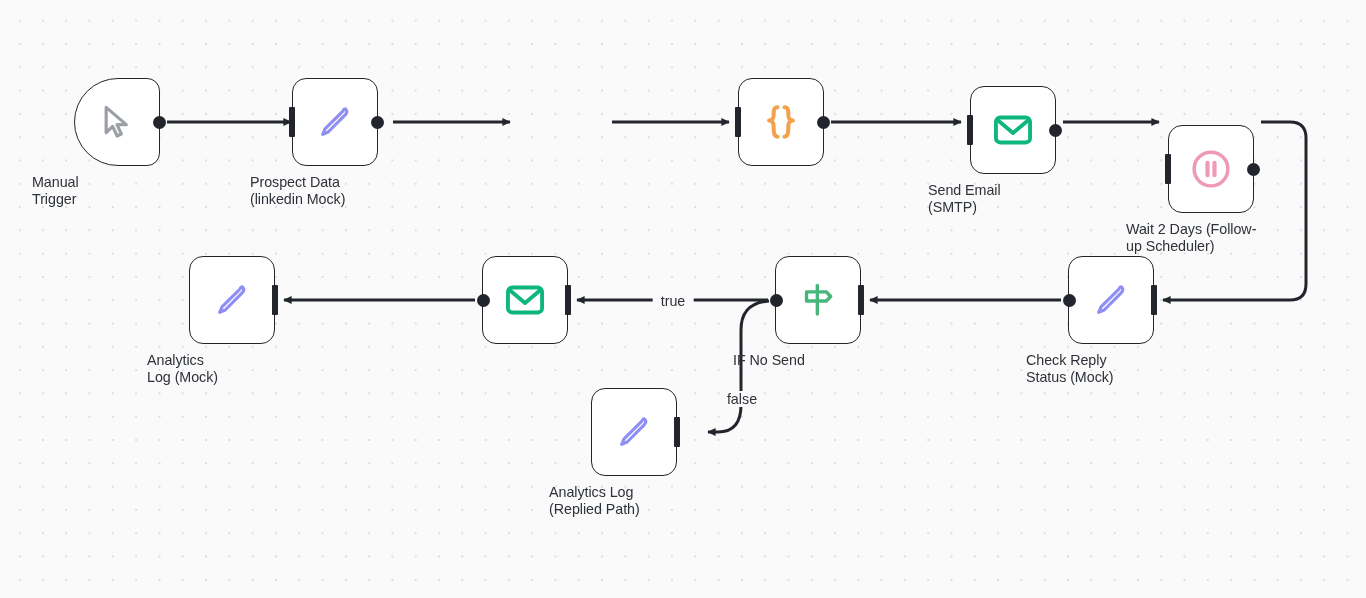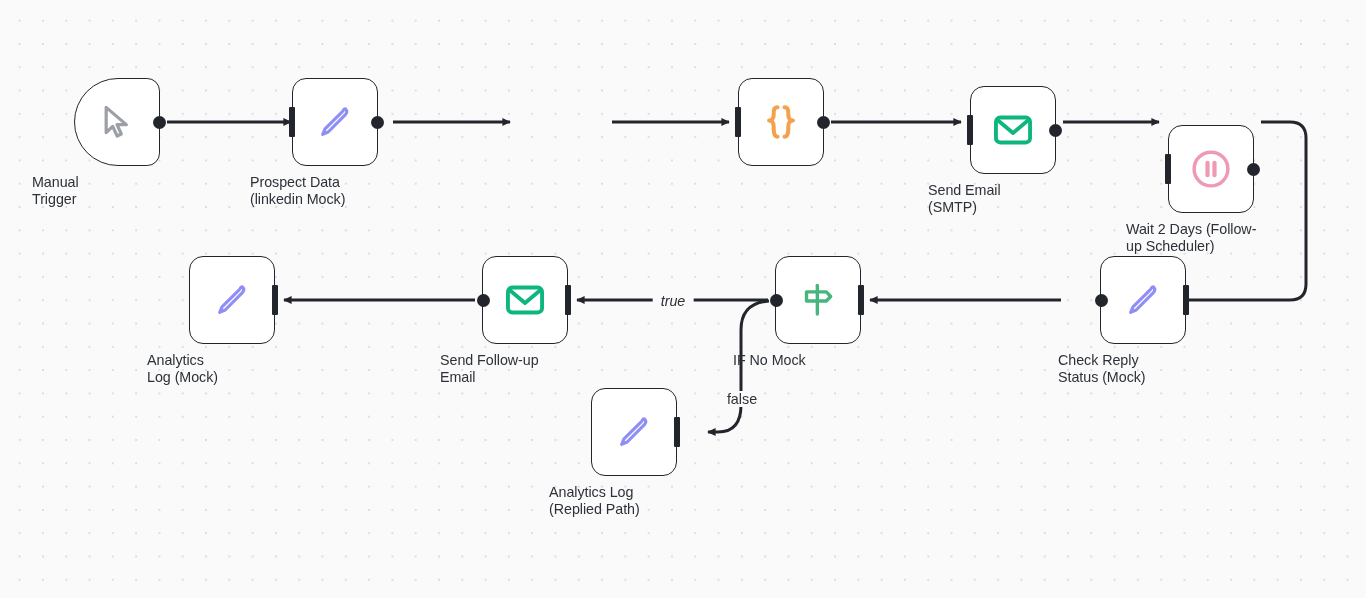--- a/index.html
+++ b/index.html
@@ -175,21 +175,21 @@
         <line x1="10.1" y1="8.6" x2="10.1" y2="15.4" stroke-width="2.3"></line>
         <line x1="13.9" y1="8.6" x2="13.9" y2="15.4" stroke-width="2.3"></line>
       </svg>
     </span>
     <span class="port-in side-left"></span>
     <span class="port-out side-right"></span>
     <span class="node-label">Wait 2 Days (Follow-
 up Scheduler)</span>
   </div>
 
-  <div class="node" style="left:1100px; top:256px; width:86px; height:88px;text-decoration:underline;">
+  <div class="node" style="left:1068px; top:256px; width:86px; height:88px;text-decoration:underline;">
     <span class="node-icon">
       <svg width="40" height="40" viewBox="0 0 24 24" fill="none" stroke="#8e8ef5" stroke-width="1.85" stroke-linejoin="round" stroke-linecap="round">
         <path d="M18.1 4.0 C19.3 5.2 19.3 6.5 18.1 7.7 L7.9 18.0 L4.6 19.4 L6.0 16.1 L16.3 5.9 C17.4 4.7 17.0 4.0 18.1 4.0 Z"></path>
       </svg>
     </span>
     <span class="port-in side-right"></span>
     <span class="port-out side-left"></span>
     <span class="node-label">Check Reply
 Status (Mock)</span>
   </div>
@@ -197,34 +197,32 @@
   <div class="node" style="left:775px; top:256px; width:86px; height:88px;">
     <span class="node-icon">
       <svg width="40" height="40" viewBox="0 0 24 24" fill="none" stroke="#46b67c" stroke-width="2.0" stroke-linejoin="round" stroke-linecap="round">
         <line x1="11.6" y1="3.2" x2="11.6" y2="20.4"></line>
         <path d="M11.6 7.1 L5.1 7.1 L5.1 12.6 L11.6 12.6"></path>
         <path d="M11.6 7.1 L17.0 7.1 L19.6 9.9 L17.0 12.6 L11.6 12.6"></path>
       </svg>
     </span>
     <span class="port-in side-right"></span>
     <span class="port-out side-left"></span>
-    <span class="node-label">IF No Mock</span>
+    <span class="node-label">IF No Send</span>
   </div>
 
   <div class="node" style="left:482px; top:256px; width:86px; height:88px;">
     <span class="node-icon">
       <svg width="44" height="44" viewBox="0 0 24 24" fill="none" stroke="#0cb67e" stroke-width="2.1" stroke-linejoin="round" stroke-linecap="round">
         <rect x="2.7" y="5.2" width="18.6" height="13.6" rx="2.3"></rect>
         <path d="M3.4 6.4 L12 13.6 L20.6 6.4"></path>
       </svg>
     </span>
     <span class="port-in side-right"></span>
     <span class="port-out side-left"></span>
-    <span class="node-label">Send Follow-up
-Email</span>
   </div>
 
   <div class="node" style="left:189px; top:256px; width:86px; height:88px;">
     <span class="node-icon">
       <svg width="40" height="40" viewBox="0 0 24 24" fill="none" stroke="#8e8ef5" stroke-width="1.85" stroke-linejoin="round" stroke-linecap="round">
         <path d="M18.1 4.0 C19.3 5.2 19.3 6.5 18.1 7.7 L7.9 18.0 L4.6 19.4 L6.0 16.1 L16.3 5.9 C17.4 4.7 17.0 4.0 18.1 4.0 Z"></path>
       </svg>
     </span>
     <span class="port-in side-right"></span>
     <span class="node-label">Analytics
@@ -235,16 +233,16 @@
     <span class="node-icon">
       <svg width="40" height="40" viewBox="0 0 24 24" fill="none" stroke="#8e8ef5" stroke-width="1.85" stroke-linejoin="round" stroke-linecap="round">
         <path d="M18.1 4.0 C19.3 5.2 19.3 6.5 18.1 7.7 L7.9 18.0 L4.6 19.4 L6.0 16.1 L16.3 5.9 C17.4 4.7 17.0 4.0 18.1 4.0 Z"></path>
       </svg>
     </span>
     <span class="port-in side-right"></span>
     <span class="node-label">Analytics Log
 (Replied Path)</span>
   </div>
 
-  <span class="edge-label" style="left:673px; top:301px; background:#fafafb; padding:0 8px;font-style:italic;">true</span>
+  <span class="edge-label" style="left:673px; top:301px; background:#fafafb; padding:0 8px;">true</span>
   <span class="edge-label" style="left:742px; top:367px; background:#fafafb; padding:0 6px;margin-top:32px;">false</span>
 
 </div>
 
 </body></html>

